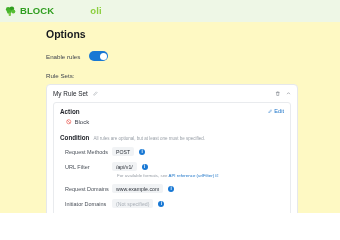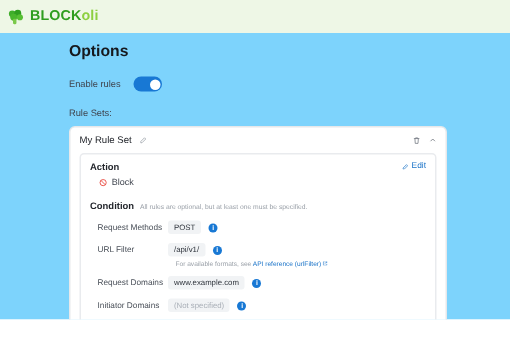--- a/index.html
+++ b/index.html
@@ -22,25 +22,25 @@
   }
   .brand-icon { width: 11px; height: 11px; display: block; flex: none; }
   .brand-text {
     font-size: 9.5px;
     font-weight: bold;
     letter-spacing: 0.1px;
     line-height: 1;
     white-space: nowrap;
   }
   .brand-block { color: #2f9e1f; }
-  .brand-oli   { color: #8ccf3f; }
+  .brand-oli   { color: #8ccf3f; margin-left: 36px; }
 
   
   .page {
-    background: #7dd3fc;
+    background: #fef9c3;
     height: 191px;
     position: relative;
   }
   .content {
     position: absolute;
     left: 46px; top: 6px;
     width: 252px;
   }
   .page-title {
     font-size: 10.5px;

